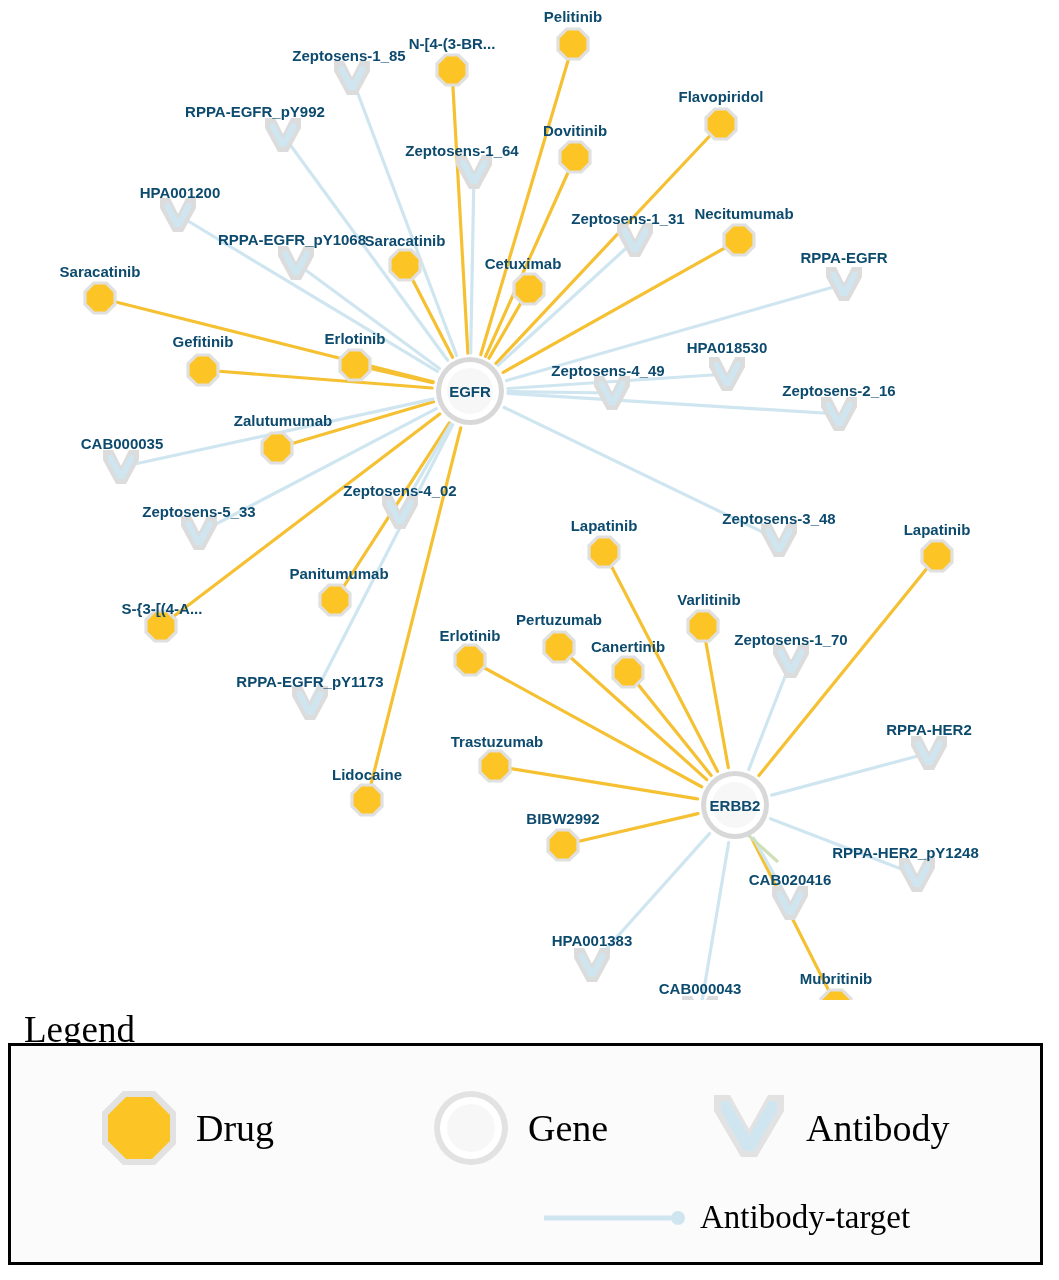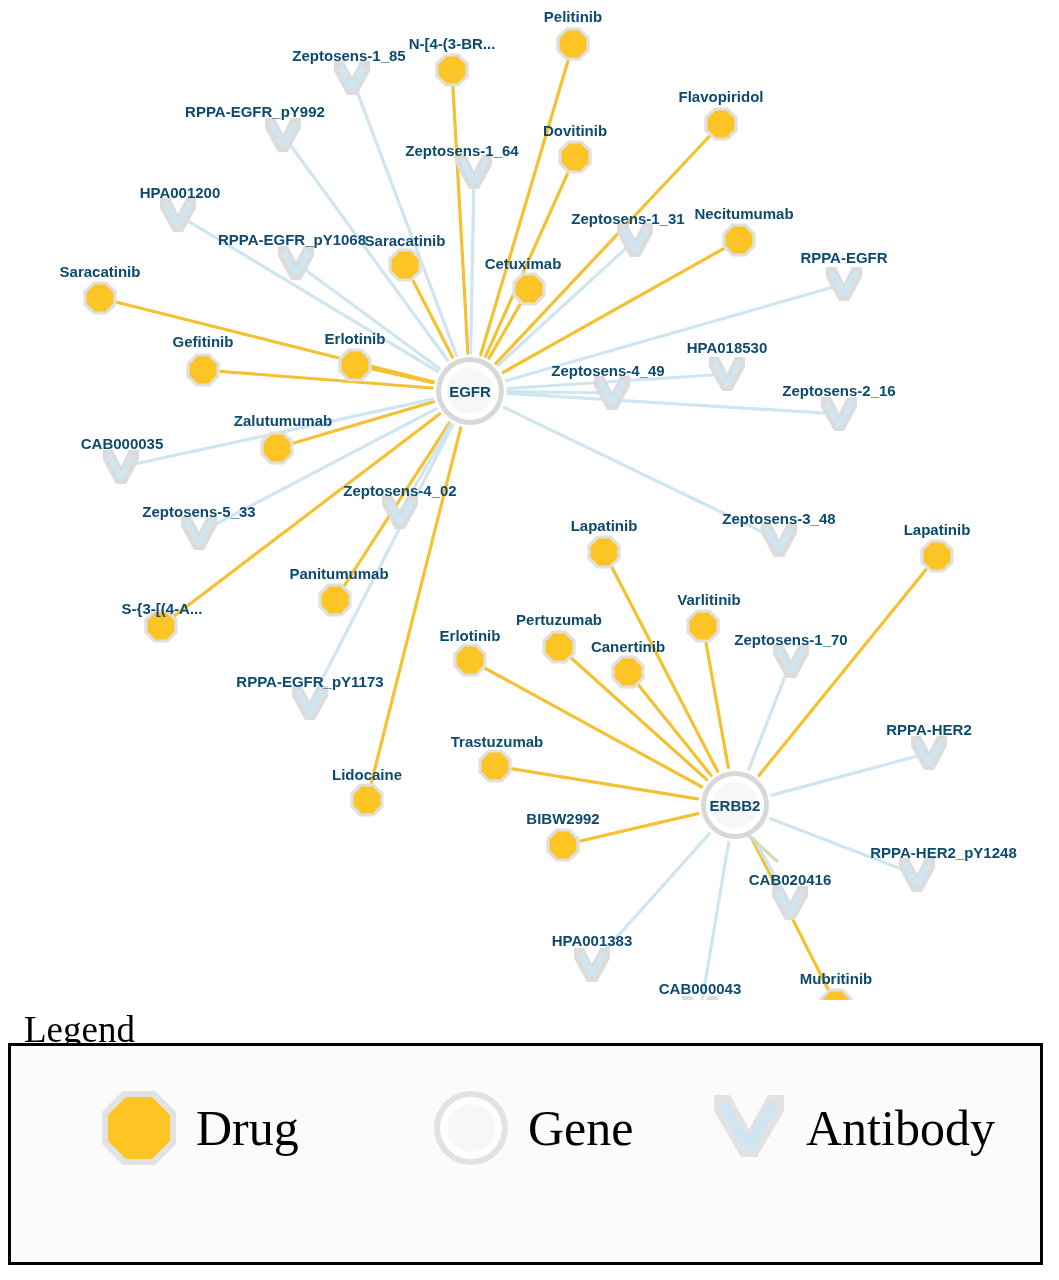--- a/index.html
+++ b/index.html
@@ -58,21 +58,21 @@
     width: 1051px;
     height: 100px;
   }
   .legend-item {
     position: absolute;
     display: flex;
     align-items: center;
   }
   .legend-text {
     font-family: "Liberation Serif", serif;
-    font-size: 50px;
+    font-size: 38px;
     color: #000;
     margin-left: 14px;
   }
   .legend-row2 {
     position: absolute;
     left: 0;
     top: 1195px;
     width: 1051px;
     height: 60px;
   }
@@ -358,21 +358,21 @@
       <div class="node-label" style="left: 727px; top: 347px;">HPA018530</div>
       <div class="node-label" style="left: 608px; top: 370px;">Zeptosens-4_49</div>
       <div class="node-label" style="left: 839px; top: 390px;">Zeptosens-2_16</div>
       <div class="node-label" style="left: 122px; top: 443px;">CAB000035</div>
       <div class="node-label" style="left: 400px; top: 490px;">Zeptosens-4_02</div>
       <div class="node-label" style="left: 199px; top: 511px;">Zeptosens-5_33</div>
       <div class="node-label" style="left: 779px; top: 518px;">Zeptosens-3_48</div>
       <div class="node-label" style="left: 791px; top: 639px;">Zeptosens-1_70</div>
       <div class="node-label" style="left: 310px; top: 681px;">RPPA-EGFR_pY1173</div>
       <div class="node-label" style="left: 929px; top: 729px;">RPPA-HER2</div>
-      <div class="node-label" style="left: 932px; top: 852px; padding-left: 23px;">RPPA-HER2_pY1248</div>
+      <div class="node-label" style="left: 894px; top: 852px; padding-left: 23px;">RPPA-HER2_pY1248</div>
       <div class="node-label" style="left: 790px; top: 879px;">CAB020416</div>
       <div class="node-label" style="left: 592px; top: 940px;">HPA001383</div>
       <div class="node-label" style="left: 700px; top: 988px;">CAB000043</div>
       <div class="node-label" style="left: 470px; top: 391px;">EGFR</div>
       <div class="node-label" style="left: 735px; top: 805px;">ERBB2</div>
     </div>
 </div>
 
 <div class="legend-title">Legend</div>
 
@@ -397,13 +397,20 @@
   <div class="legend-item" style="left:706px; top:10px;">
     <svg width="86" height="86" viewBox="0 0 86 86">
       <polygon points="8,10 24,10 43,44 62,10 78,10 78,26 51,72 35,72 8,26" fill="#e2e2e2"></polygon>
       <polygon points="15,16 23,16 43,51 63,16 71,16 71,26 48,66 38,66 15,26" fill="#cfe6f0"></polygon>
     </svg>
     <span class="legend-text">Antibody</span>
   </div>
 </div>
 
 <div class="legend-row2">
+  <div class="legend-item" style="left:540px; top:4px;">
+    <svg width="150" height="34" viewBox="0 0 150 34">
+      <line x1="4" y1="17" x2="134" y2="17" stroke="#cfe6f0" stroke-width="5"></line>
+      <circle cx="138" cy="17" r="7" fill="#cfe6f0"></circle>
+    </svg>
+    <span class="legend-text-small">Antibody-target</span>
+  </div>
 </div>
 
 </body></html>

